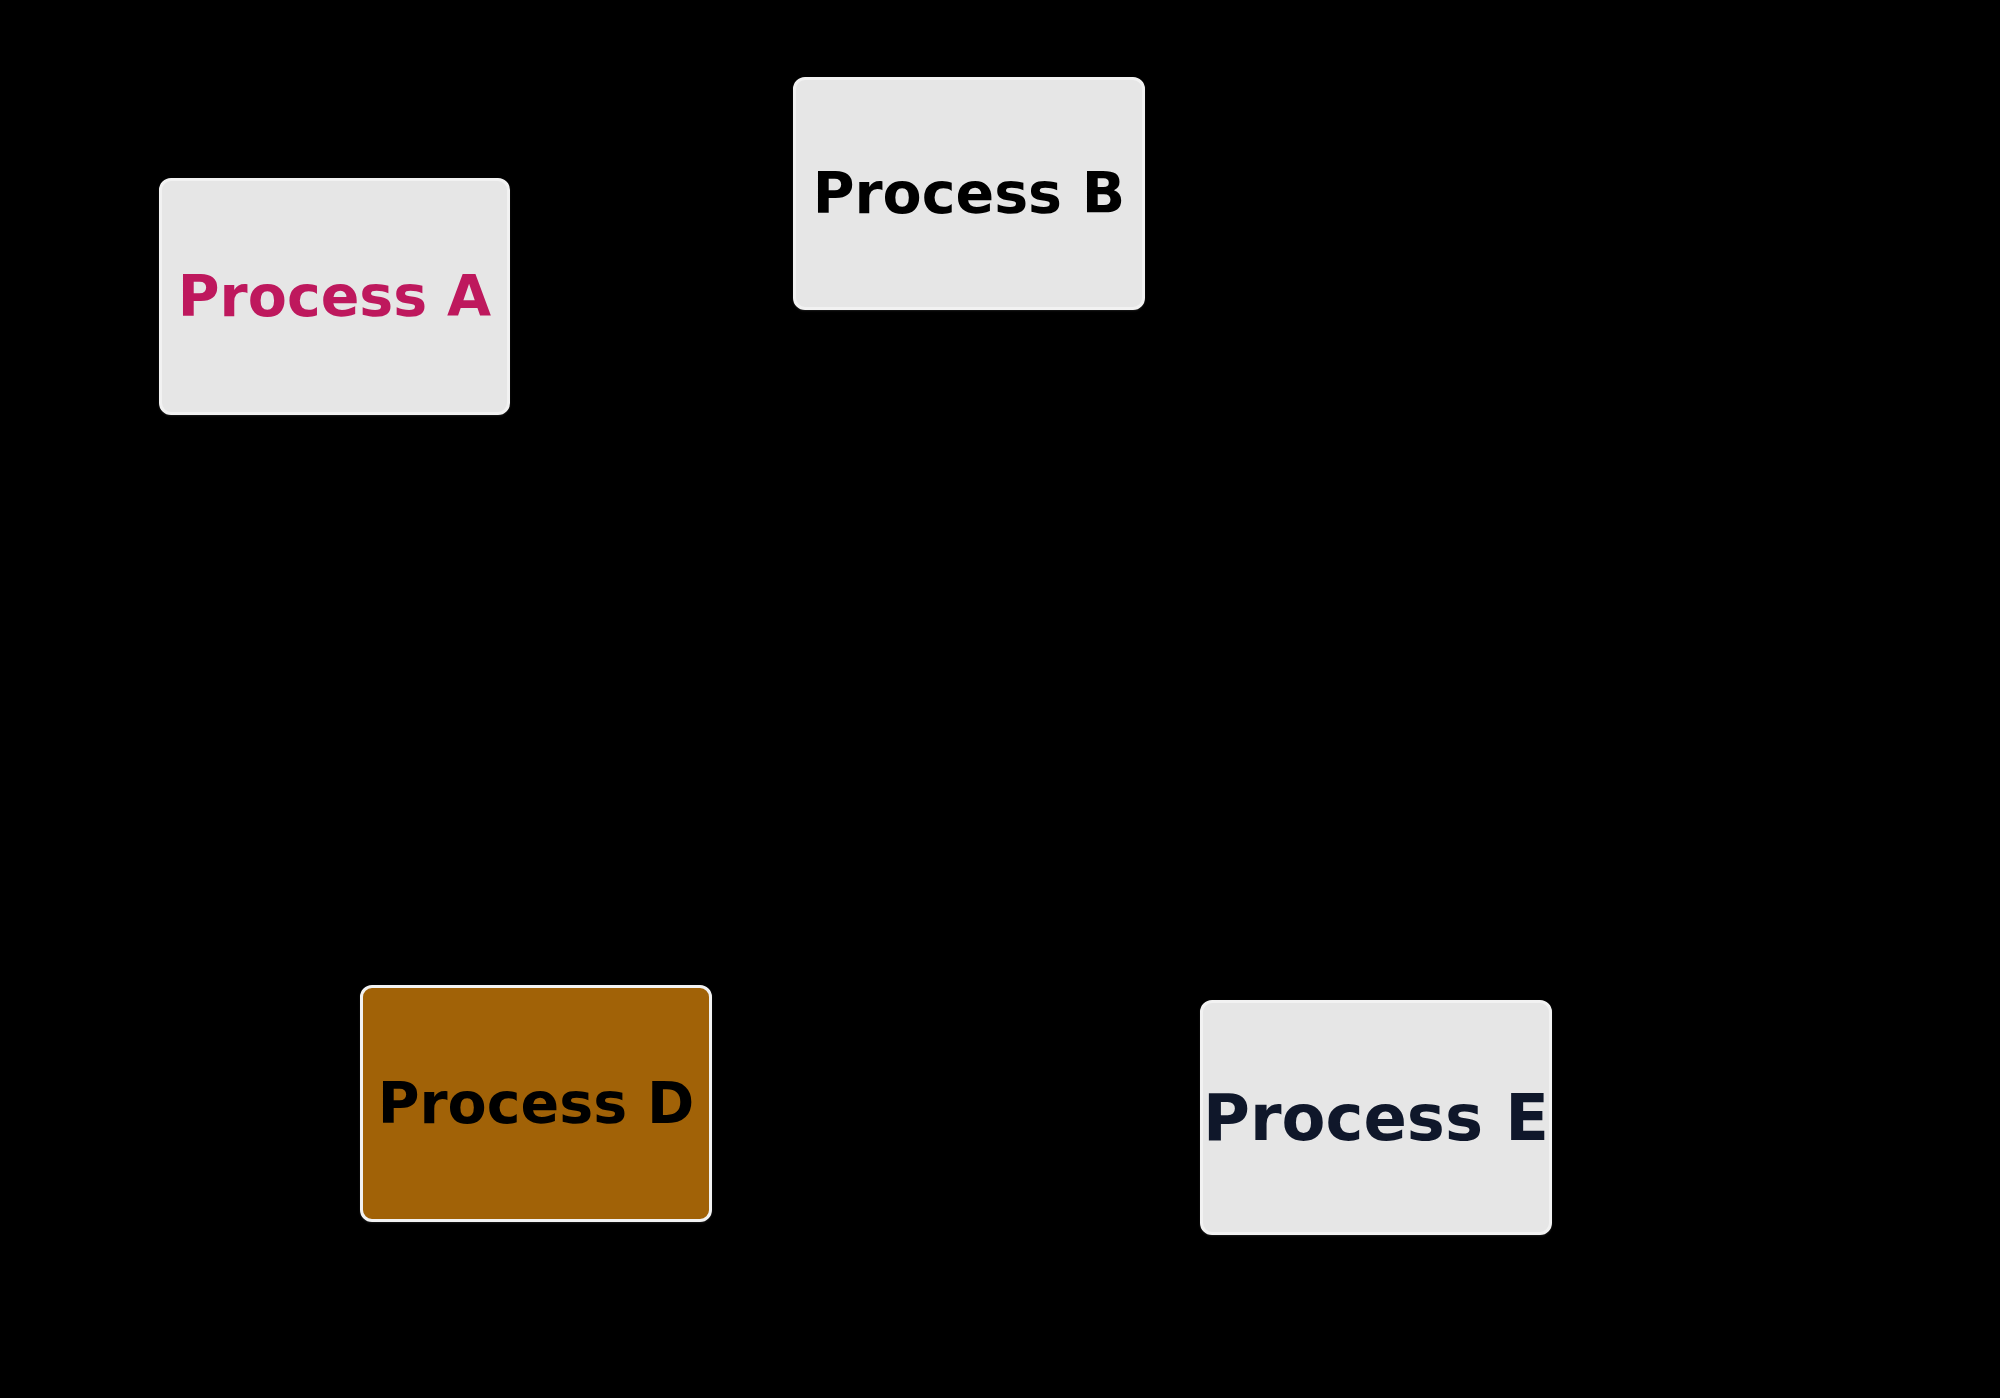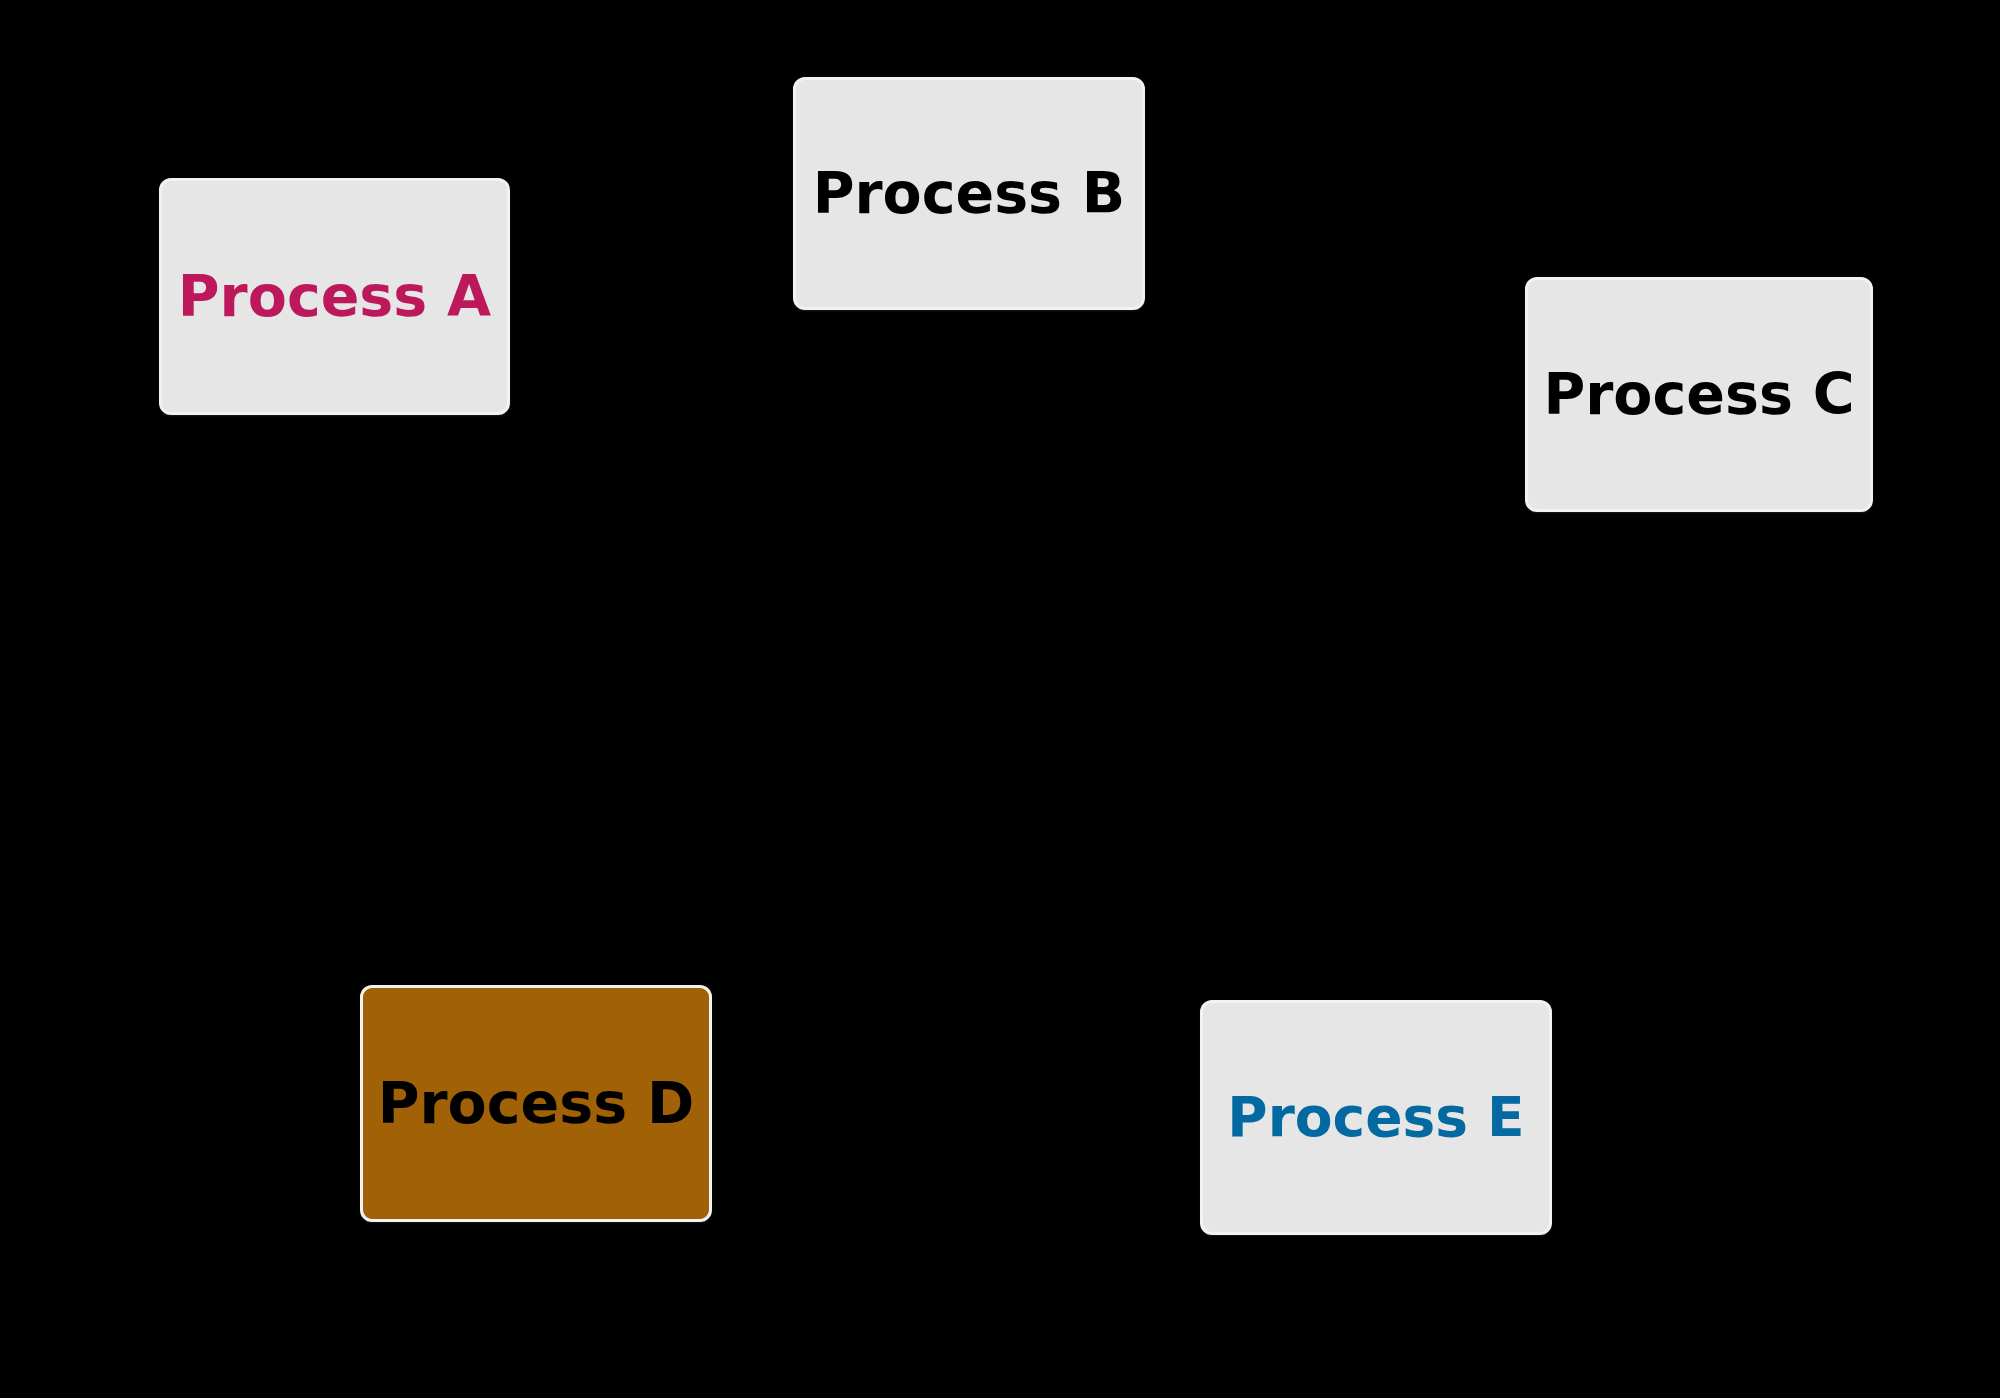--- a/index.html
+++ b/index.html
@@ -43,25 +43,22 @@
 <div id="canvas" style="width: 2000px; height: 1398px; background: rgb(0, 0, 0);">
 
   <div class="node" id="node-0" style="left: 159px; top: 178px; width: 351px; height: 237px; background: rgb(230, 230, 230); border-color: rgb(242, 242, 242); border-radius: 12px;">
     <span class="node-label" style="font-size: 57px; color: #be185d;">Process A</span>
   </div>
 
   <div class="node" id="node-1" style="left: 793px; top: 77px; width: 352px; height: 233px; background: rgb(230, 230, 230); border-color: rgb(242, 242, 242); border-radius: 12px;">
     <span class="node-label" style="font-size: 57px; color: rgb(0, 0, 0);">Process B</span>
   </div>
 
-  <div class="node" id="node-2" style="left: 1525px; top: 277px; width: 348px; height: 235px; background: rgb(230, 230, 230); border-color: rgb(242, 242, 242); border-radius: 12px;">
-    <span class="node-label" style="font-size: 57px; color: rgb(0, 0, 0);">Process C</span>
-  </div>
 
   <div class="node" id="node-3" style="left: 360px; top: 985px; width: 352px; height: 237px; background: #a16207; border-color: rgb(242, 242, 242); border-radius: 12px;">
     <span class="node-label" style="font-size: 57px; color: rgb(0, 0, 0);">Process D</span>
   </div>
 
   <div class="node" id="node-4" style="left: 1200px; top: 1000px; width: 352px; height: 235px; background: rgb(230, 230, 230); border-color: rgb(242, 242, 242); border-radius: 12px;">
-    <span class="node-label" style="font-size: 55px; color: #0369a1;">Process E</span>
+    <span class="node-label" style="font-size: 64px; color: #0f172a;">Process E</span>
   </div>
 
 </div>
 
 </body></html>

